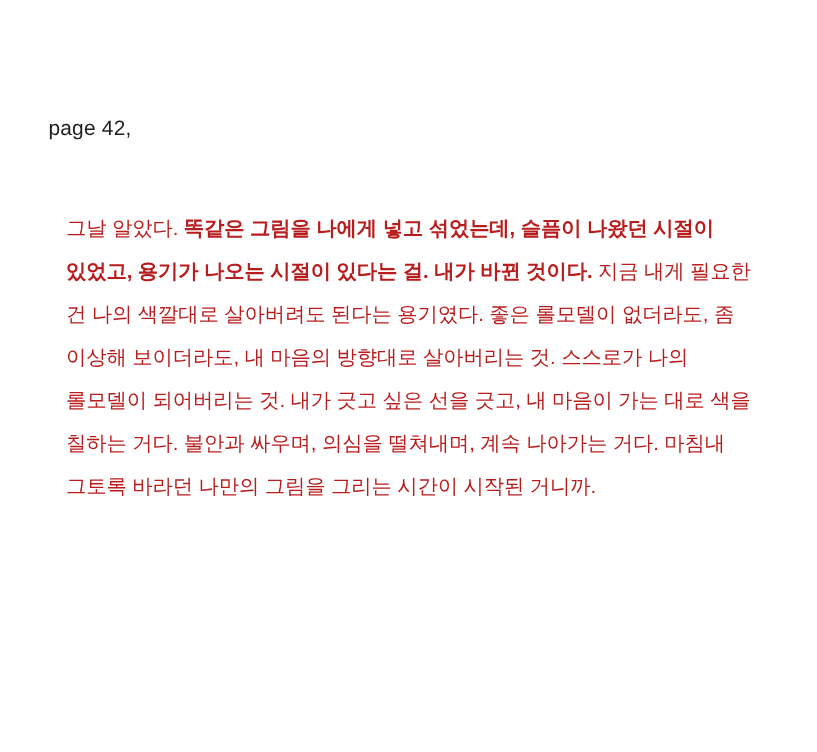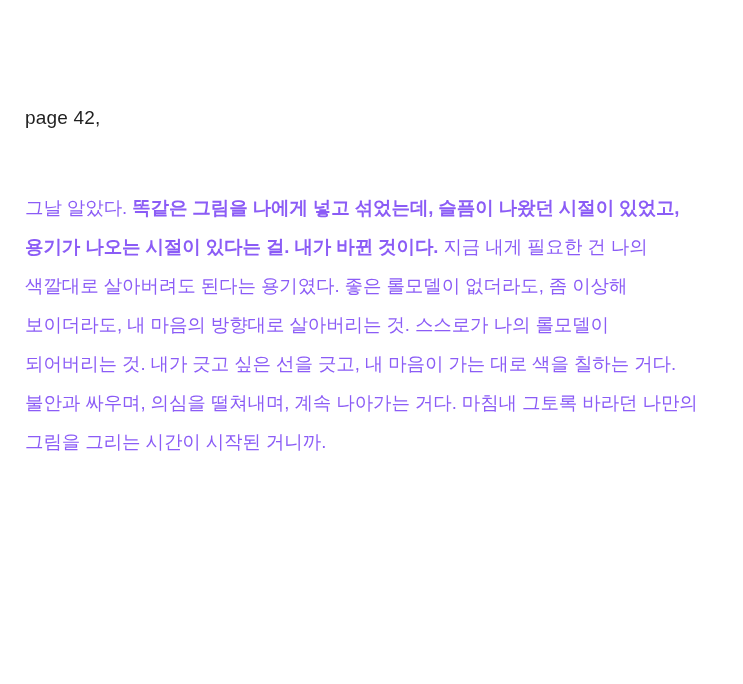--- a/index.html
+++ b/index.html
@@ -11,39 +11,39 @@
     height: 684px;
     background: #ffffff;
     font-family: "Liberation Sans", sans-serif;
     color: #1a1a1a;
     overflow: hidden;
   }
   .page {
     box-sizing: border-box;
     width: 743px;
     height: 588px;
-    padding: 104px 38px 0 25px;
+    padding: 104px 38px 0 44px;
     background: #ffffff;
   }
   .page-label {
     font-size: 19px;
     line-height: 28px;
     color: #1f1f1f;
     letter-spacing: 0.2px;
     margin: 0 0 56px 0;
     font-weight: 400;
   }
   .body-text {
     font-size: 18.5px;
     line-height: 39px;
-    color: #8b5cf6;
+    color: #b91c1c;
     letter-spacing: -0.1px;
     text-align: left;
     word-break: keep-all;
-    margin: 0;
+    margin: 16px;
   }
   .body-text .normal {
     font-weight: 400;
   }
   .body-text .bold {
     font-weight: 700;
   }
 </style>
 </head>
 <body>

